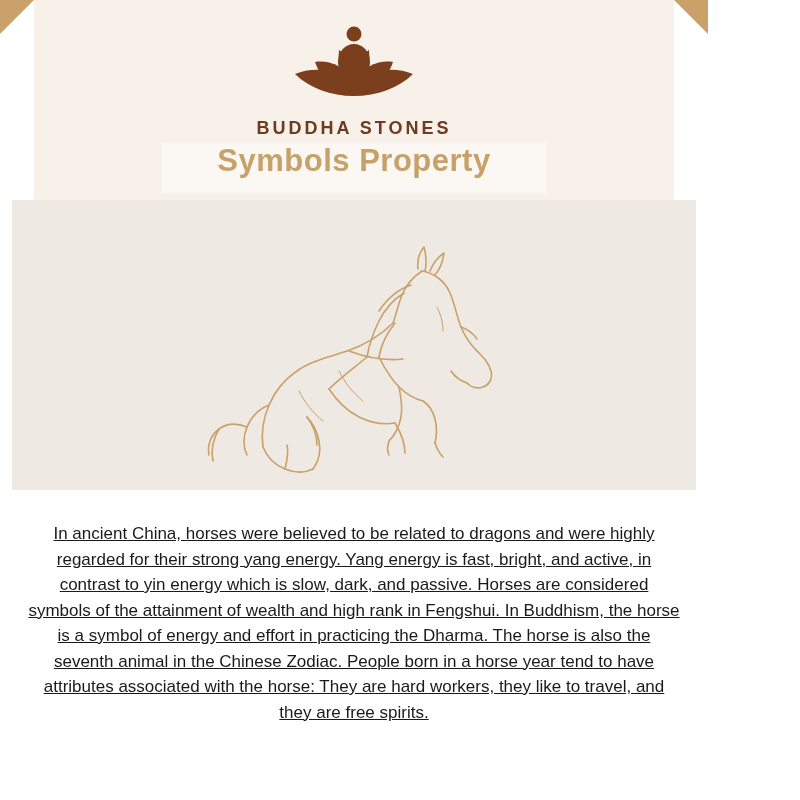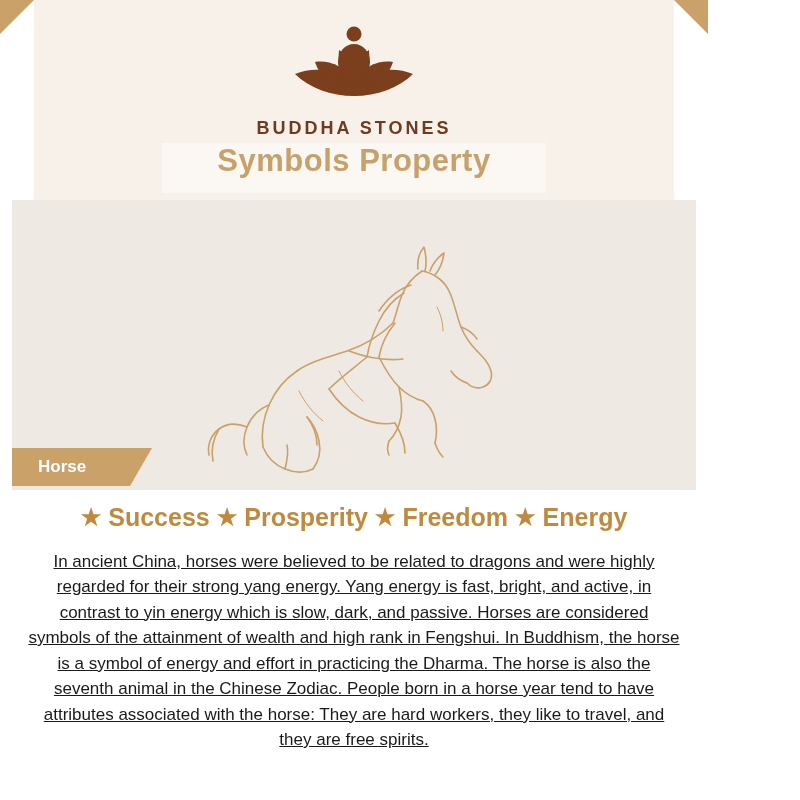--- a/index.html
+++ b/index.html
@@ -253,32 +253,19 @@
           <path d="M118 206 C124 214 128 224 128 234"></path>
 
           <path d="M150 160 C156 172 164 182 174 190" stroke-width="1"></path>
           <path d="M110 180 C116 192 124 202 134 210" stroke-width="1"></path>
           <path d="M248 96 C252 104 254 112 254 120" stroke-width="1"></path>
         </g>
       </svg>
     </div>
   </div>
 
-  <div class="tag">
-    <span class="tag-text">Horse</span>
-  </div>
 
   <div class="body-area">
-    <div class="keywords">
-      <span class="star">★</span>
-      <span>Success</span>
-      <span class="star">★</span>
-      <span>Prosperity</span>
-      <span class="star">★</span>
-      <span>Freedom</span>
-      <span class="star">★</span>
-      <span>Energy</span>
-    </div>
 
     <p class="paragraph">In ancient China, horses were believed to be related to dragons and were highly regarded for their strong yang energy. Yang energy is fast, bright, and active, in contrast to yin energy which is slow, dark, and passive. Horses are considered symbols of the attainment of wealth and high rank in Fengshui. In Buddhism, the horse is a symbol of energy and effort in practicing the Dharma. The horse is also the seventh animal in the Chinese Zodiac. People born in a horse year tend to have attributes associated with the horse: They are hard workers, they like to travel, and they are free spirits.</p>
   </div>
 
 </div>
 
 </body></html>

